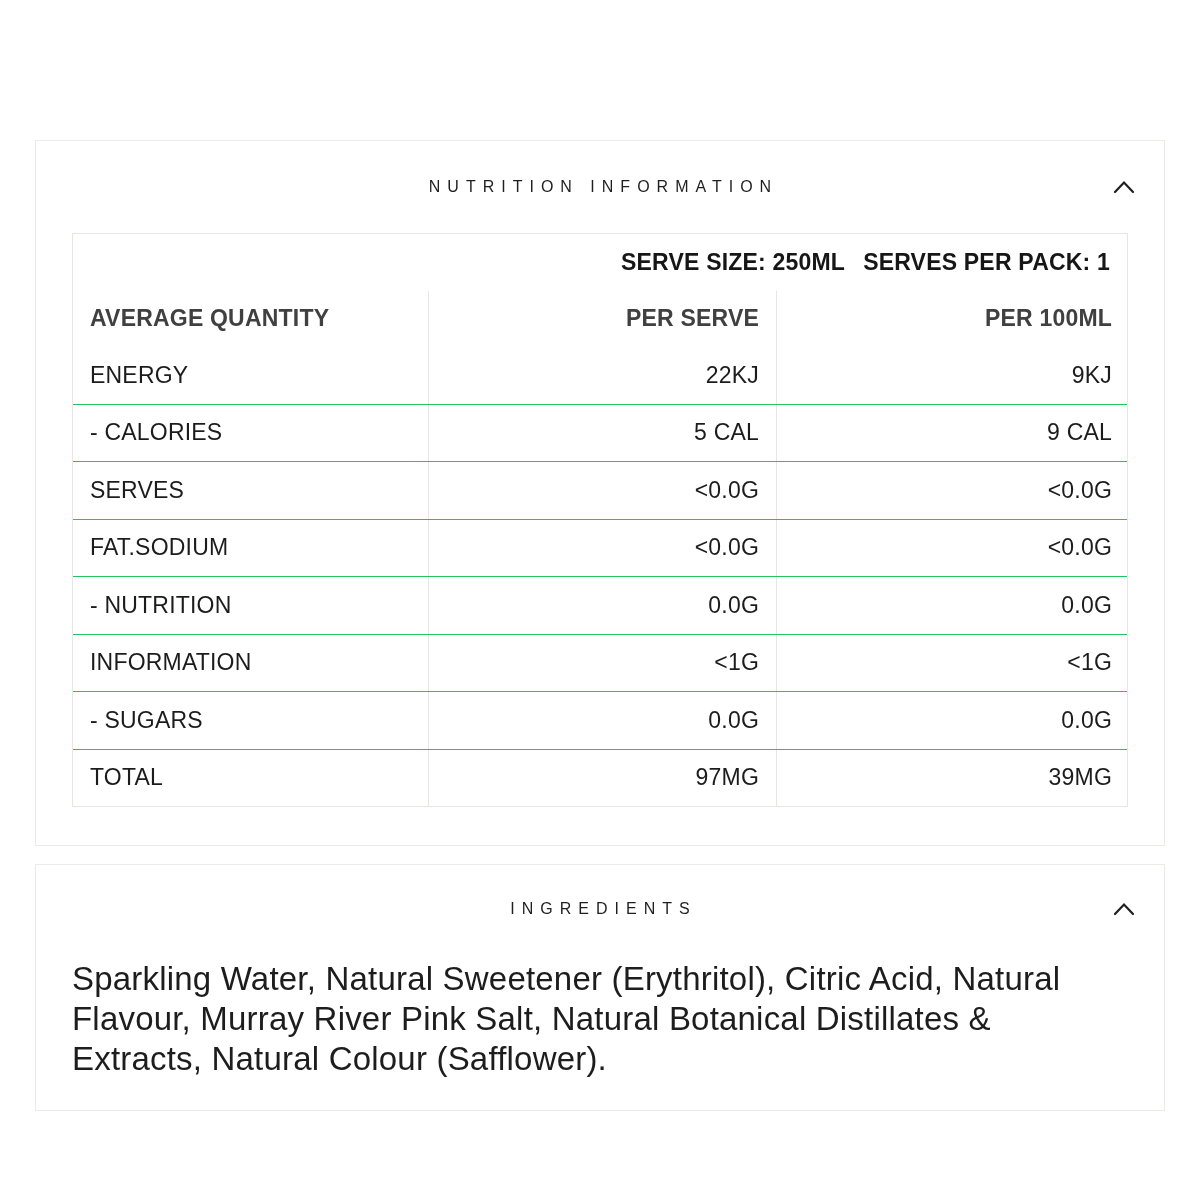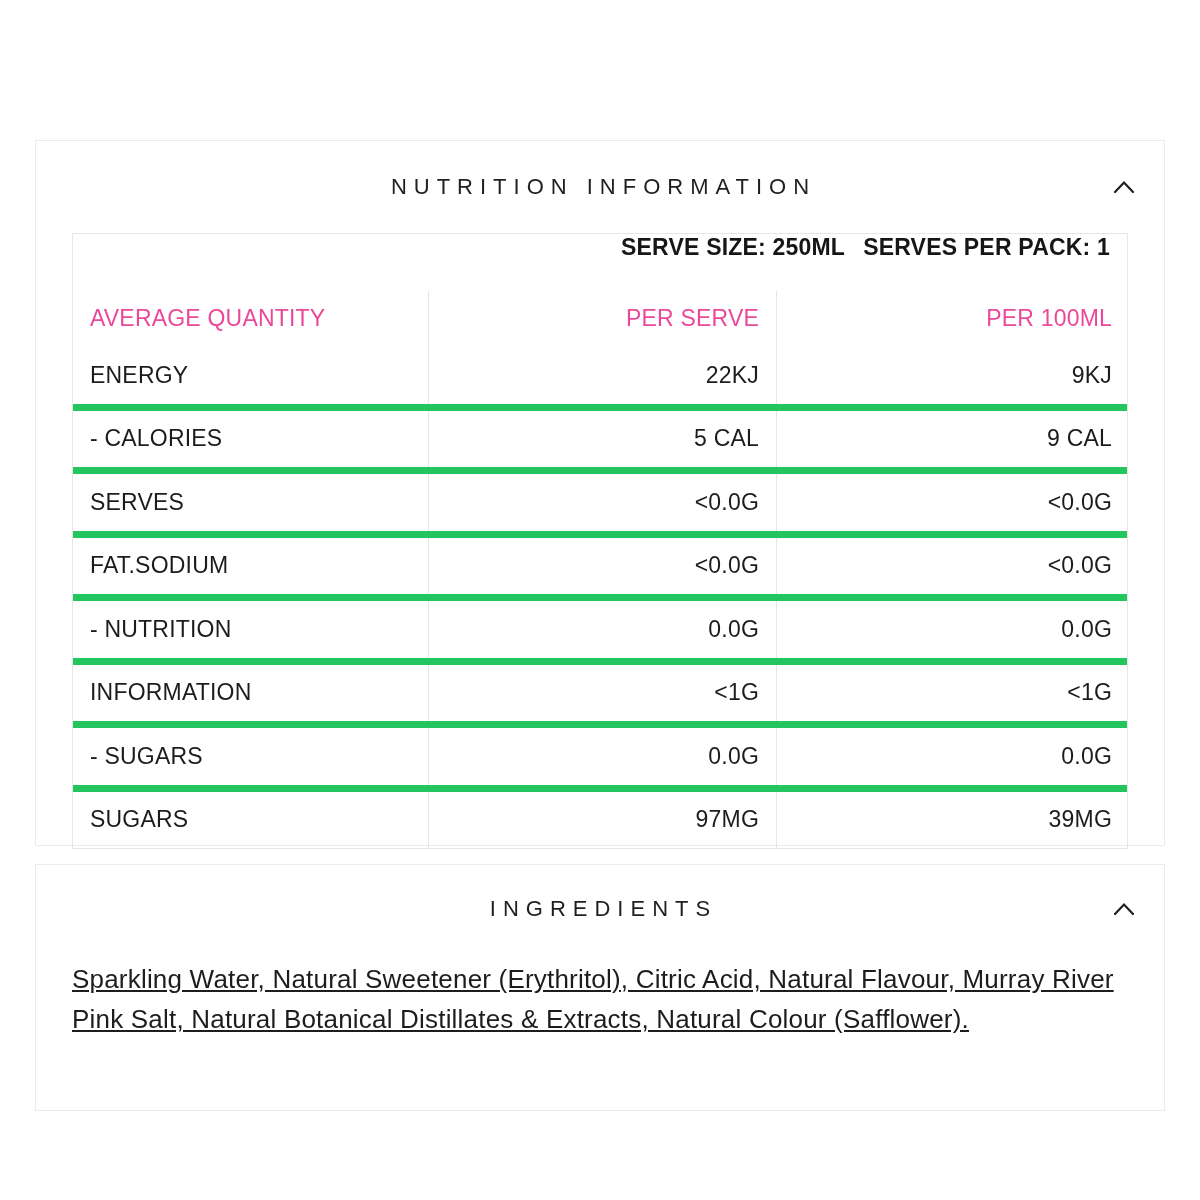--- a/index.html
+++ b/index.html
@@ -32,21 +32,21 @@
   .acc-header {
     position: relative;
     height: 92px;
     display: flex;
     align-items: center;
     justify-content: center;
     cursor: pointer;
   }
   #ingredients-card .acc-header { height: 88px; }
   .acc-title {
-    font-size: 22px;
+    font-size: 16px;
     font-weight: 400;
     letter-spacing: 7px;
     color: #1f1f1f;
     text-indent: 7px; 
     white-space: nowrap;
   }
   .chevron {
     position: absolute;
     right: 29px;
     top: 50%;
@@ -67,50 +67,49 @@
     border: 1px solid #e7e6e2;
     box-sizing: border-box;
     font-size: 23px;
     letter-spacing: 0.2px;
   }
   .trow {
     display: grid;
     grid-template-columns: 355px 348px 353px;
     height: 56.5px;
   }
-  .trow + .trow { border-top: 7px solid #22c55e; }
+  .trow + .trow { border-top: 1px solid #22c55e; }
   .serve-row {
     display: flex;
     height: 56.5px;
-    align-items: flex-start;
+    align-items: center;
     justify-content: flex-end;
     padding-right: 17px;
     font-weight: 700;
     color: #161616;
   }
   .serve-row .gap { display: inline-block; width: 18px; }
   .cell {
     display: flex;
     align-items: center;
     padding: 0 17px;
     box-sizing: border-box;
     overflow: hidden;
     white-space: nowrap;
   }
   .cell.c2, .cell.c3 { justify-content: flex-end; border-left: 1px solid #e7e6e2; padding-left: 28px; }
-  .header-row .cell { font-weight: 400; color: #ec4899; }
+  .header-row .cell { font-weight: 700; color: #404040; }
 
   
   .ing-text {
     margin: 6px 36px 0 36px;
-    font-size: 26px;
+    font-size: 33px;
     line-height: 40px;
     color: #1d1d1d;
     letter-spacing: 0.2px;
-    text-decoration: underline;
   }
 </style>
 </head>
 <body>
 
 <div class="page">
 
   <section class="card" id="nutrition-card">
     <div class="acc-header">
       <span class="acc-title">NUTRITION INFORMATION</span>
@@ -165,21 +164,21 @@
             <div class="cell c1">INFORMATION</div>
             <div class="cell c2">&lt;1G</div>
             <div class="cell c3">&lt;1G</div>
           </div>
           <div class="trow">
             <div class="cell c1">- SUGARS</div>
             <div class="cell c2">0.0G</div>
             <div class="cell c3">0.0G</div>
           </div>
           <div class="trow">
-            <div class="cell c1">SUGARS</div>
+            <div class="cell c1">TOTAL</div>
             <div class="cell c2">97MG</div>
             <div class="cell c3">39MG</div>
           </div>
         </div>
     </div>
   </section>
 
   <section class="card" id="ingredients-card">
     <div class="acc-header">
       <span class="acc-title">INGREDIENTS</span>

